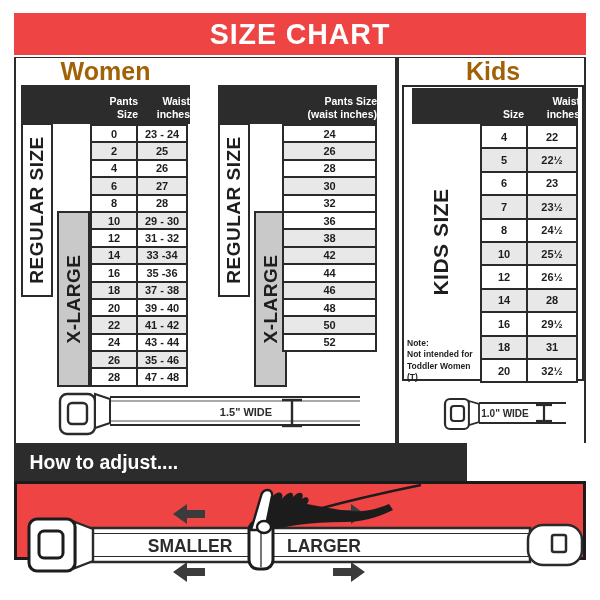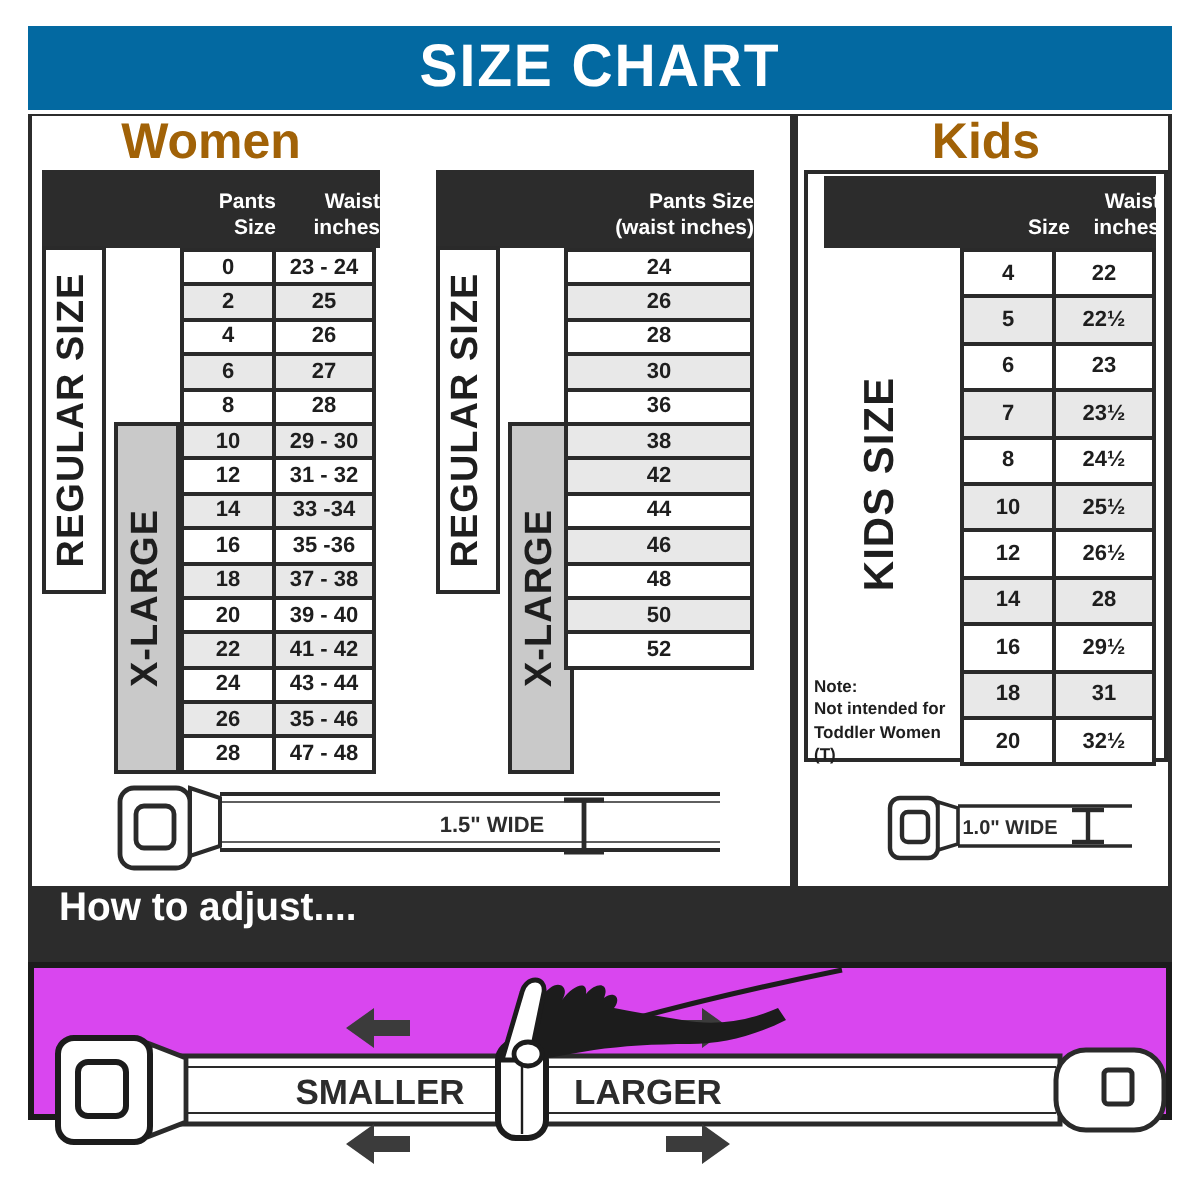--- a/index.html
+++ b/index.html
@@ -1,20 +1,20 @@
 <!DOCTYPE html>
 <html><head>
 <meta charset="utf-8">
 <style>
   html,body{margin:0;padding:0;background:#fff;}
   .page{position:relative;width:600px;height:600px;background:#fff;overflow:hidden;
         font-family:"Liberation Sans",sans-serif;color:#222;}
   .abs{position:absolute;}
   
-  .title-bar{left:14px;top:13px;width:572px;height:42px;background:#0369a1;
+  .title-bar{left:14px;top:13px;width:572px;height:42px;background:#ef4444;
              display:flex;align-items:center;justify-content:center;}
   .title-bar span{color:#fff;font-size:30px;font-weight:bold;letter-spacing:1px;
                   display:inline-block;transform:scaleX(.95);}
   
   .vline{background:#2c2c2c;}
   .hline{background:#2c2c2c;}
   
   .col-heading{font-size:25px;font-weight:bold;color:#a16207;text-align:center;}
   
   .thead{background:#2c2c2c;position:absolute;}
@@ -39,26 +39,26 @@
   .side-box.white{background:#fff;}
   .side-box.gray{background:#c9c9c9;}
   .vlabel{white-space:nowrap;transform:rotate(-90deg);font-weight:bold;color:#1e1e1e;}
   .vlabel.big{font-size:19px;letter-spacing:.5px;}
   .vlabel.kids{font-size:21px;letter-spacing:.5px;}
   
   .kids-note{position:absolute;left:3px;top:251px;width:74px;font-size:8.5px;
              font-weight:bold;line-height:1.35;color:#1e1e1e;}
   .kids-note span{display:block;}
   
-  .adjust-bar{left:14px;top:443px;width:572px;height:38px;background:#2c2c2c;
-              display:flex;align-items:flex-start;}
+  .adjust-bar{left:14px;top:443px;width:453px;height:38px;background:#2c2c2c;
+              display:flex;align-items:center;}
   .adjust-bar span{color:#fff;font-size:20px;font-weight:bold;padding-left:16px;
                    display:inline-block;transform:scaleX(.97);transform-origin:left;}
   .adjust-box{left:14px;top:481px;width:572px;height:79px;box-sizing:border-box;
-              border:3px solid #1b1b1b;background:#d946ef;}
+              border:3px solid #1b1b1b;background:#ef4444;}
   svg text{font-family:"Liberation Sans",sans-serif;font-weight:bold;fill:#2c2c2c;}
 </style>
 </head>
 <body>
 
 <div class="page">
 
   <div class="abs title-bar">
     <span>SIZE CHART</span>
   </div>
@@ -169,20 +169,23 @@
         <div class="trow shade">
           <div class="tcell c0">26</div>
         </div>
         <div class="trow">
           <div class="tcell c0">28</div>
         </div>
         <div class="trow shade">
           <div class="tcell c0">30</div>
         </div>
         <div class="trow">
+          <div class="tcell c0">32</div>
+        </div>
+        <div class="trow">
           <div class="tcell c0">36</div>
         </div>
         <div class="trow shade">
           <div class="tcell c0">38</div>
         </div>
         <div class="trow shade">
           <div class="tcell c0">42</div>
         </div>
         <div class="trow">
           <div class="tcell c0">44</div>
@@ -197,21 +200,21 @@
           <div class="tcell c0">50</div>
         </div>
         <div class="trow">
           <div class="tcell c0">52</div>
         </div>
       </div>
   </div>
 
   <div class="abs" style="left:402px;top:85px;width:182px;height:296px;box-sizing:border-box;border:2px solid #2a2a2a;">
     <div class="thead" style="left:8px;top:1px;width:166px;height:36px;">
-      <div class="hcell" style="left:75px;width:48px;margin-top:32px;">Size</div>
+      <div class="hcell" style="left:64px;width:48px;margin-top:32px;">Size</div>
       <div class="hcell" style="left:116px;width:52px;">
         <span style="display:block;">Waist</span>
         <span style="display:block;">inches</span>
       </div>
     </div>
     <div class="abs" style="left:7px;top:65px;width:60px;height:180px;display:flex;align-items:center;justify-content:center;">
       <span class="vlabel kids">KIDS SIZE</span>
     </div>
     <div class="kids-note">
       <span>Note:</span>

